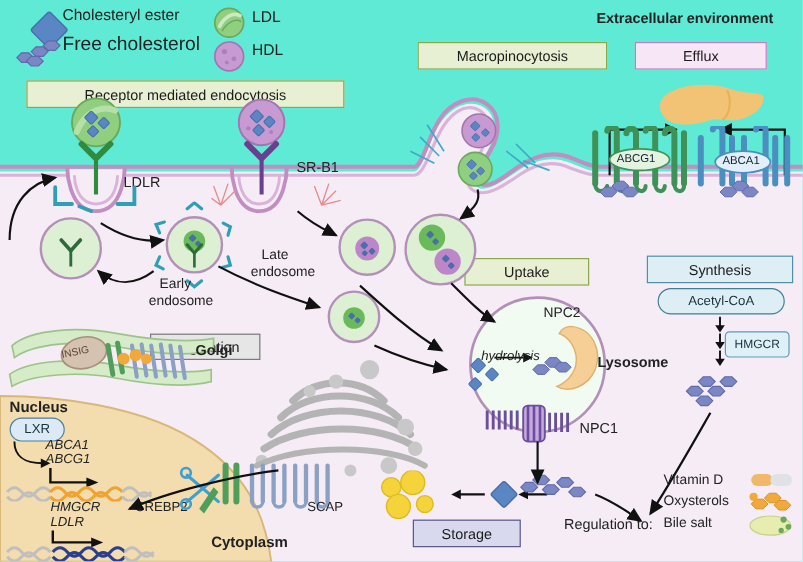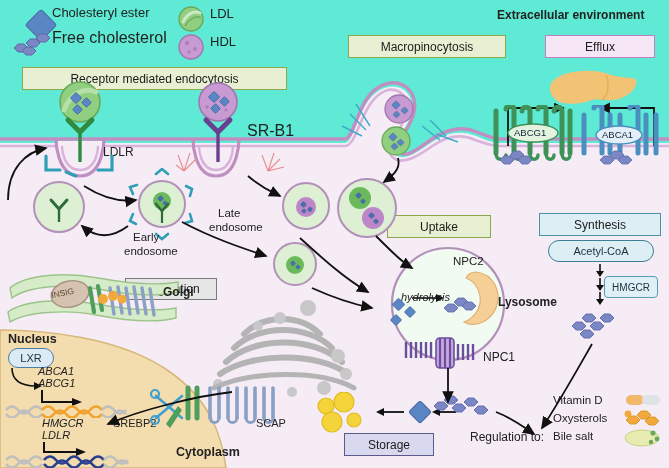--- a/index.html
+++ b/index.html
@@ -5,21 +5,21 @@
   html,body{margin:0;padding:0;background:#fff;}
   body{width:669px;height:468px;position:relative;overflow:hidden;
        font-family:"Liberation Sans","DejaVu Sans",sans-serif;}
   #stage{position:relative;width:669px;height:468px;overflow:hidden;background:#5eead4;}
   .abs{position:absolute;}
   svg{display:block;}
   .txt{position:absolute;white-space:nowrap;color:#222;}
   .boxlabel{position:absolute;display:flex;align-items:center;justify-content:center;
             border-width:1.5px;border-style:solid;box-sizing:border-box;font-size:12px;color:#1b1b1b;}
   .box-green{background:#e8f0d4;border-color:#8ca84b;}
-  .box-pink{background:#f7e6f5;border-color:#c07fc0;margin-left:16px;}
+  .box-pink{background:#f7e6f5;border-color:#c07fc0;}
   .box-blue{background:#ddeef5;border-color:#4f91a8;}
   .box-gray{background:#e6e6e6;border-color:#7a7a7a;}
   .box-lav{background:#d8d8ee;border-color:#5a5a8c;}
   .pill{position:absolute;display:flex;align-items:center;justify-content:center;
         border-radius:999px;border:1.5px solid #3f7f96;background:#ddeef5;font-size:11px;color:#17323c;}
   .pill-lxr{border-color:#4a7fa8;background:#dceaf5;}
   .rbox{position:absolute;display:flex;align-items:center;justify-content:center;
         border:1.5px solid #5a9bb5;background:#dff0f7;border-radius:4px;font-size:10px;color:#17323c;}
   .bold{font-weight:bold;}
   .ital{font-style:italic;}
@@ -114,21 +114,21 @@
     <g fill="#5b86c4" stroke="#4a6ea8" stroke-width="0.9">
       <rect x="24" y="13" width="8" height="8" transform="rotate(45 28 17)" rx="1"></rect>
       <rect x="35" y="18" width="7" height="7" transform="rotate(45 38.5 21.5)" rx="1"></rect>
       <rect x="26" y="25" width="7" height="7" transform="rotate(45 29.5 28.5)" rx="1"></rect>
     </g>
     <circle cx="21" cy="27" r="1.8" fill="#b07ebd"></circle>
     <circle cx="40" cy="30" r="1.6" fill="#b07ebd"></circle>
     <path d="M20,40 L32,52 L44,40" fill="none" stroke="#6b3f8f" stroke-width="5" stroke-linecap="round" stroke-linejoin="round"></path>
     <line x1="32" y1="52" x2="32" y2="82" stroke="#6b3f8f" stroke-width="3.4"></line>
   </svg>
-  <div class="txt" style="left:247px;top:122px;font-size:16px">SR-B1</div>
+  <div class="txt" style="left:247px;top:132px;font-size:12px">SR-B1</div>
 
   <svg class="abs" style="left:176;top:145" width="110" height="30">
     <g stroke="#e88b8b" stroke-width="1.1" fill="none">
       <path d="M8,26 L14,8 M8,26 L2,10 M8,26 L20,14 M8,26 L0,20"></path>
       <path d="M92,26 L98,8 M92,26 L86,10 M92,26 L104,14 M92,26 L108,22"></path>
     </g>
   </svg>
 
   <svg class="abs" style="left:355;top:84" width="95" height="80">
     <circle cx="44" cy="25" r="14" fill="#c79ad1" stroke="#a374b0" stroke-width="1.3"></circle>

